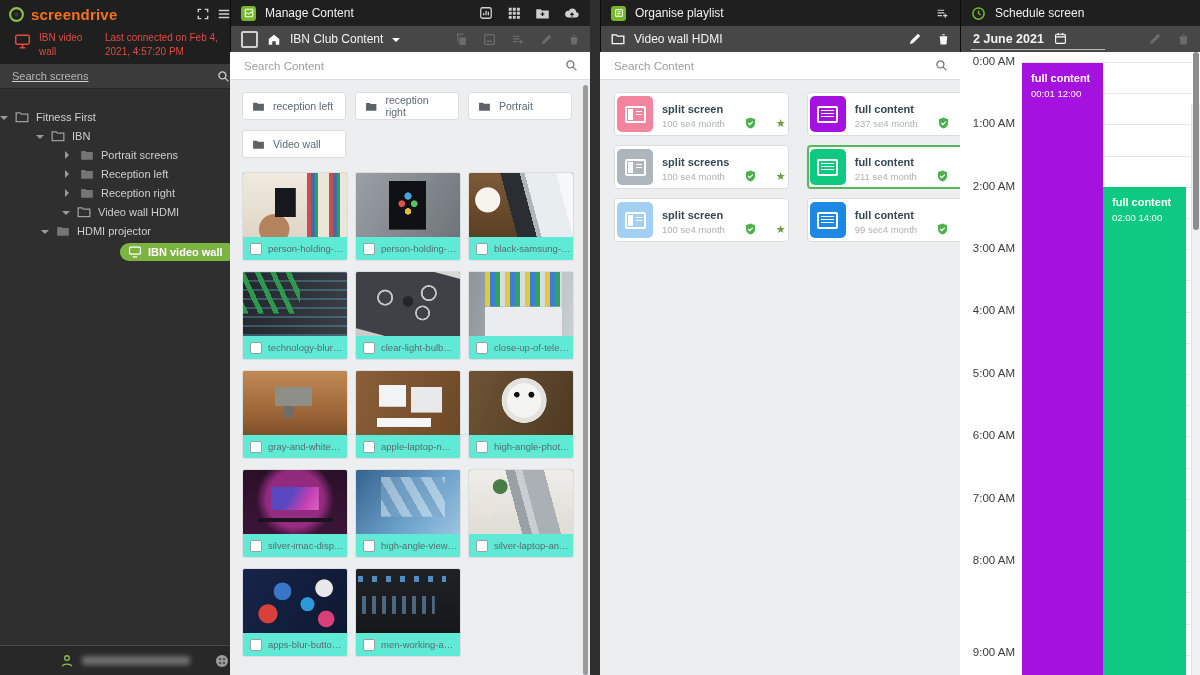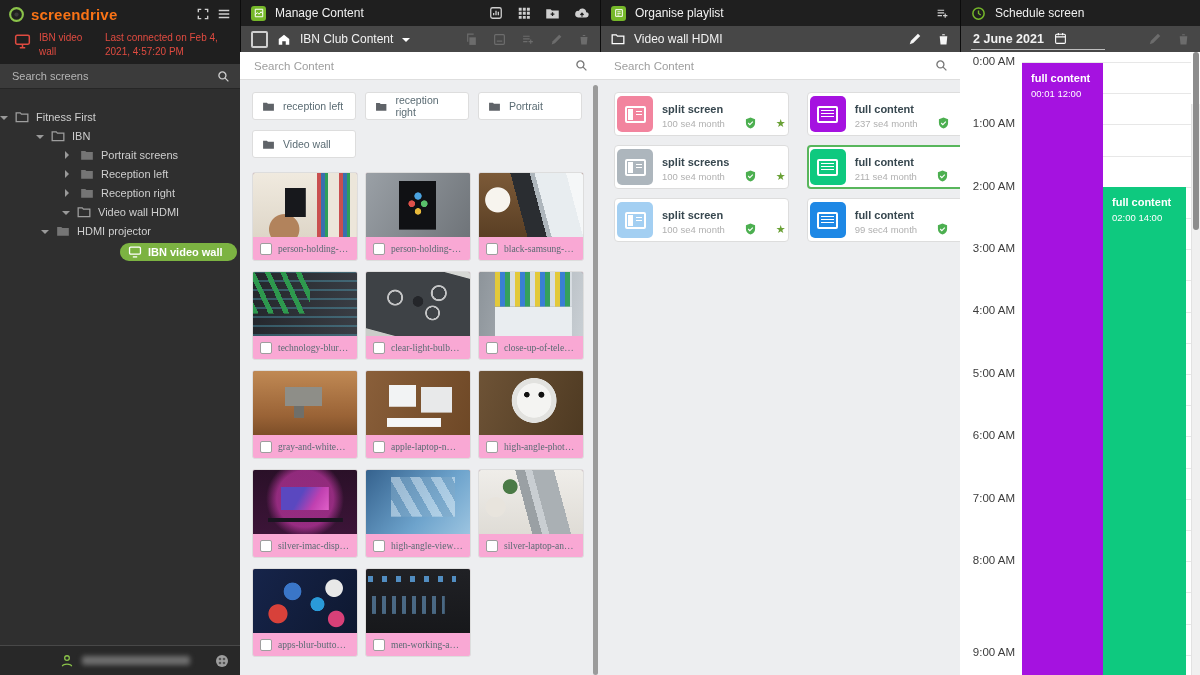--- a/index.html
+++ b/index.html
@@ -14,21 +14,21 @@
   .brand .b1{color:#f97316}.brand .b2{color:#f97316;font-weight:bold}
   .sb-head .spacer{flex:1}
   .hicon{color:#cfcfcf;cursor:pointer}
   .sb-alert{min-height:28px;background:#1f1f1f;display:flex;align-items:flex-start;gap:8px;
     padding:3px 10px 5px 14px;color:#e04b40;font-size:10px;line-height:1.35;}
   .sb-alert .aname{width:58px;flex:none;}
   .sb-alert .amsg{flex:1}
   .sb-search{height:24px;background:#3b3b3b;display:flex;align-items:center;padding:0 10px;
     border-bottom:1px solid #262626;}
   .sb-search input{flex:1;background:transparent;border:0;outline:0;color:#cfcfcf;font-size:11px;
-    font-family:"Liberation Sans",sans-serif;}
+    font-family:"Liberation Sans",sans-serif;text-decoration:underline;}
   .sb-search input::placeholder{color:#b5b5b5}
   .sb-tree{padding-top:18px;font-size:11px;}
   .trow{height:19px;display:flex;align-items:center;gap:7px;color:#cfcfcf;cursor:pointer;}
   .caret{width:0;height:0;border:4px solid transparent;flex:none;}
   .caret.down{border-top-color:#9a9a9a;margin-top:6px;}
   .caret.right{border-left-color:#9a9a9a;margin-left:3px;}
   .l0{padding-left:0}.l1{padding-left:36px}.l2{padding-left:62px}.l3{padding-left:41px}
   .ficon{color:#9e9e9e;flex:none}
   .pill{margin-left:120px;margin-top:3px;display:inline-flex;align-items:center;gap:6px;
     background:#7cb342;color:#fff;border-radius:12px;padding:3px 14px 3px 8px;
@@ -53,28 +53,28 @@
   .dim{color:#6c6c6c}.lit{color:#f5f5f5}
   .p-search{height:28px;background:#fff;border-bottom:1px solid #dedede;display:flex;align-items:center;
     padding:0 12px;box-sizing:border-box;}
   .p-search input{flex:1;border:0;outline:0;font-size:11.5px;color:#555;font-family:"Liberation Sans",sans-serif;}
   .p-search input::placeholder{color:#9e9e9e}
   .p-body{position:absolute;top:80px;bottom:0;left:0;right:0;background:#edeef0;overflow:hidden;}
   .cb{width:13px;height:13px;border:2px solid #9e9e9e;border-radius:2px;background:#fff;flex:none;cursor:pointer;}
   .cb.dark{background:transparent;border-color:#cfcfcf}
 
   
-  .manage{left:240px;width:360px;}
+  .manage{left:230px;width:360px;}
   .m-body{padding:12px 14px 0 12px;}
   .chips{display:grid;grid-template-columns:repeat(3,104px);gap:10px 9px;}
   .chip{height:28px;background:#fff;border:1px solid #ddd;border-radius:3px;display:flex;
     align-items:center;gap:8px;padding:0 9px;font-size:10.5px;color:#5a6b73;cursor:pointer;box-sizing:border-box;}
   .chip svg{color:#5f6368}
   .cards{margin-top:14px;display:grid;grid-template-columns:repeat(3,104px);gap:10px 9px;}
-  .card{width:104px;background:#f9a8d4;border:1px solid #ddd;border-radius:3px;overflow:hidden;cursor:pointer;font-family:Liberation Serif, serif;}
+  .card{width:104px;background:#5eead4;border:1px solid #ddd;border-radius:3px;overflow:hidden;cursor:pointer;}
   .card .img{height:64px;background-color:#888;}
   .card .lbl{height:23px;display:flex;align-items:center;gap:6px;padding:0 7px;
     font-size:9.5px;color:#5a6b73;white-space:nowrap;overflow:hidden;}
   .card .lbl .cb{width:10px;height:10px;border-width:1.5px;}
   .m-scroll{position:absolute;right:2px;top:85px;bottom:0;width:5px;background:#9b9b9b;border-radius:3px;cursor:pointer;}
 
   
   .t1{background:linear-gradient(#17181c,#17181c) 38% 42%/20% 46% no-repeat,
       radial-gradient(circle at 30% 88%,#b2835c 0 16%,transparent 17%),
       repeating-linear-gradient(90deg,#c94f4f 0 4px,#3a6fae 4px 8px,#2f9e5a 8px 11px,#ece6da 11px 22px) 100% 0/38% 100% no-repeat,

